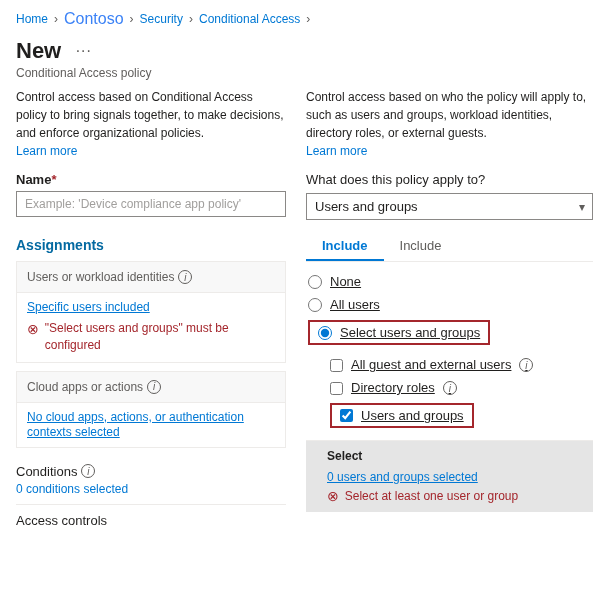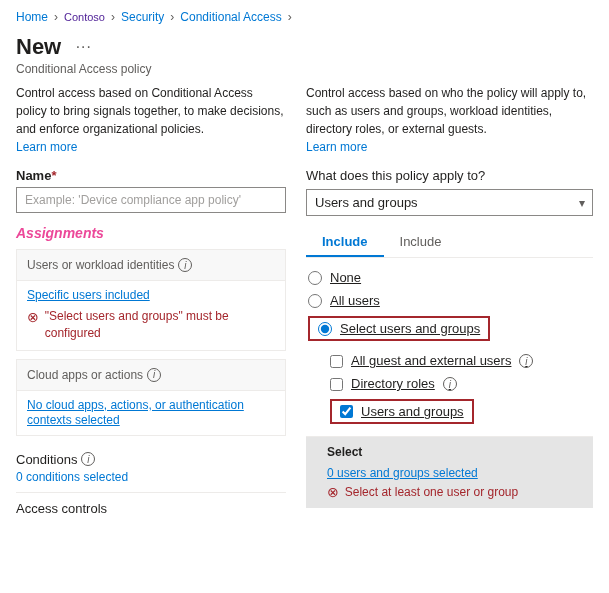--- a/index.html
+++ b/index.html
@@ -19,21 +19,21 @@
     
     .left-panel { width: 270px; flex-shrink: 0; }
     .left-desc { font-size: 12px; color: #201f1e; line-height: 1.5; margin-bottom: 12px; }
     .left-desc a { color: #0078d4; text-decoration: none; }
 
     .form-label { font-size: 13px; font-weight: 700; margin-bottom: 4px; }
     .required { color: #a4262c; }
     .form-input { width: 100%; border: 1px solid #8a8886; padding: 5px 8px; font-size: 12px; color: #a19f9d; outline: none; }
     .form-input::placeholder { color: #a19f9d; }
 
-    .section-title { font-size: 14px; font-weight: 600; margin: 12px 0 8px; color: #ec4899; font-style: italic; }
+    .section-title { font-size: 14px; font-weight: 600; margin: 20px 0 8px; color: #0369a1; }
 
     .assignment-box { border: 1px solid #edebe9; margin-bottom: 8px; }
     .assignment-box-header { padding: 8px 10px; font-size: 12px; color: #605e5c; display: flex; align-items: center; gap: 4px; background: #f8f8f8; border-bottom: 1px solid #edebe9; }
     .assignment-box-content { padding: 6px 10px 8px; background: #fff; }
     .assignment-link { color: #0078d4; font-size: 12px; font-weight: 400; }
     .error-row { display: flex; align-items: flex-start; gap: 6px; margin-top: 6px; }
     .error-icon { color: #a4262c; font-size: 14px; margin-top: 1px; flex-shrink: 0; }
     .error-text { color: #a4262c; font-size: 12px; line-height: 1.4; }
 
     .cloud-apps-box { border: 1px solid #edebe9; margin-bottom: 8px; }
@@ -79,21 +79,21 @@
     .select-error-text { color: #a4262c; font-size: 12px; }
 
     .options-container { padding: 0 2px; text-decoration: underline; }
   </style>
 </head>
 <body>
 
 <div class="breadcrumb">
   <a href="#" style="color:#0078d4;text-decoration:none;font-size:12px;">Home</a>
   <span>›</span>
-  <a href="#" style="color:#4c1d95;text-decoration:none;font-size:11px;">Contoso</a>
+  <a href="#" style="color:#3b82f6;text-decoration:none;font-size:16px;">Contoso</a>
   <span>›</span>
   <a href="#" style="color:#0078d4;text-decoration:none;font-size:12px;">Security</a>
   <span>›</span>
   <a href="#" style="color:#0078d4;text-decoration:none;font-size:12px;">Conditional Access</a>
   <span>›</span>
 </div>
 
 <div class="page-header">
   <div class="page-title-row">
     <span class="page-title">New</span>

